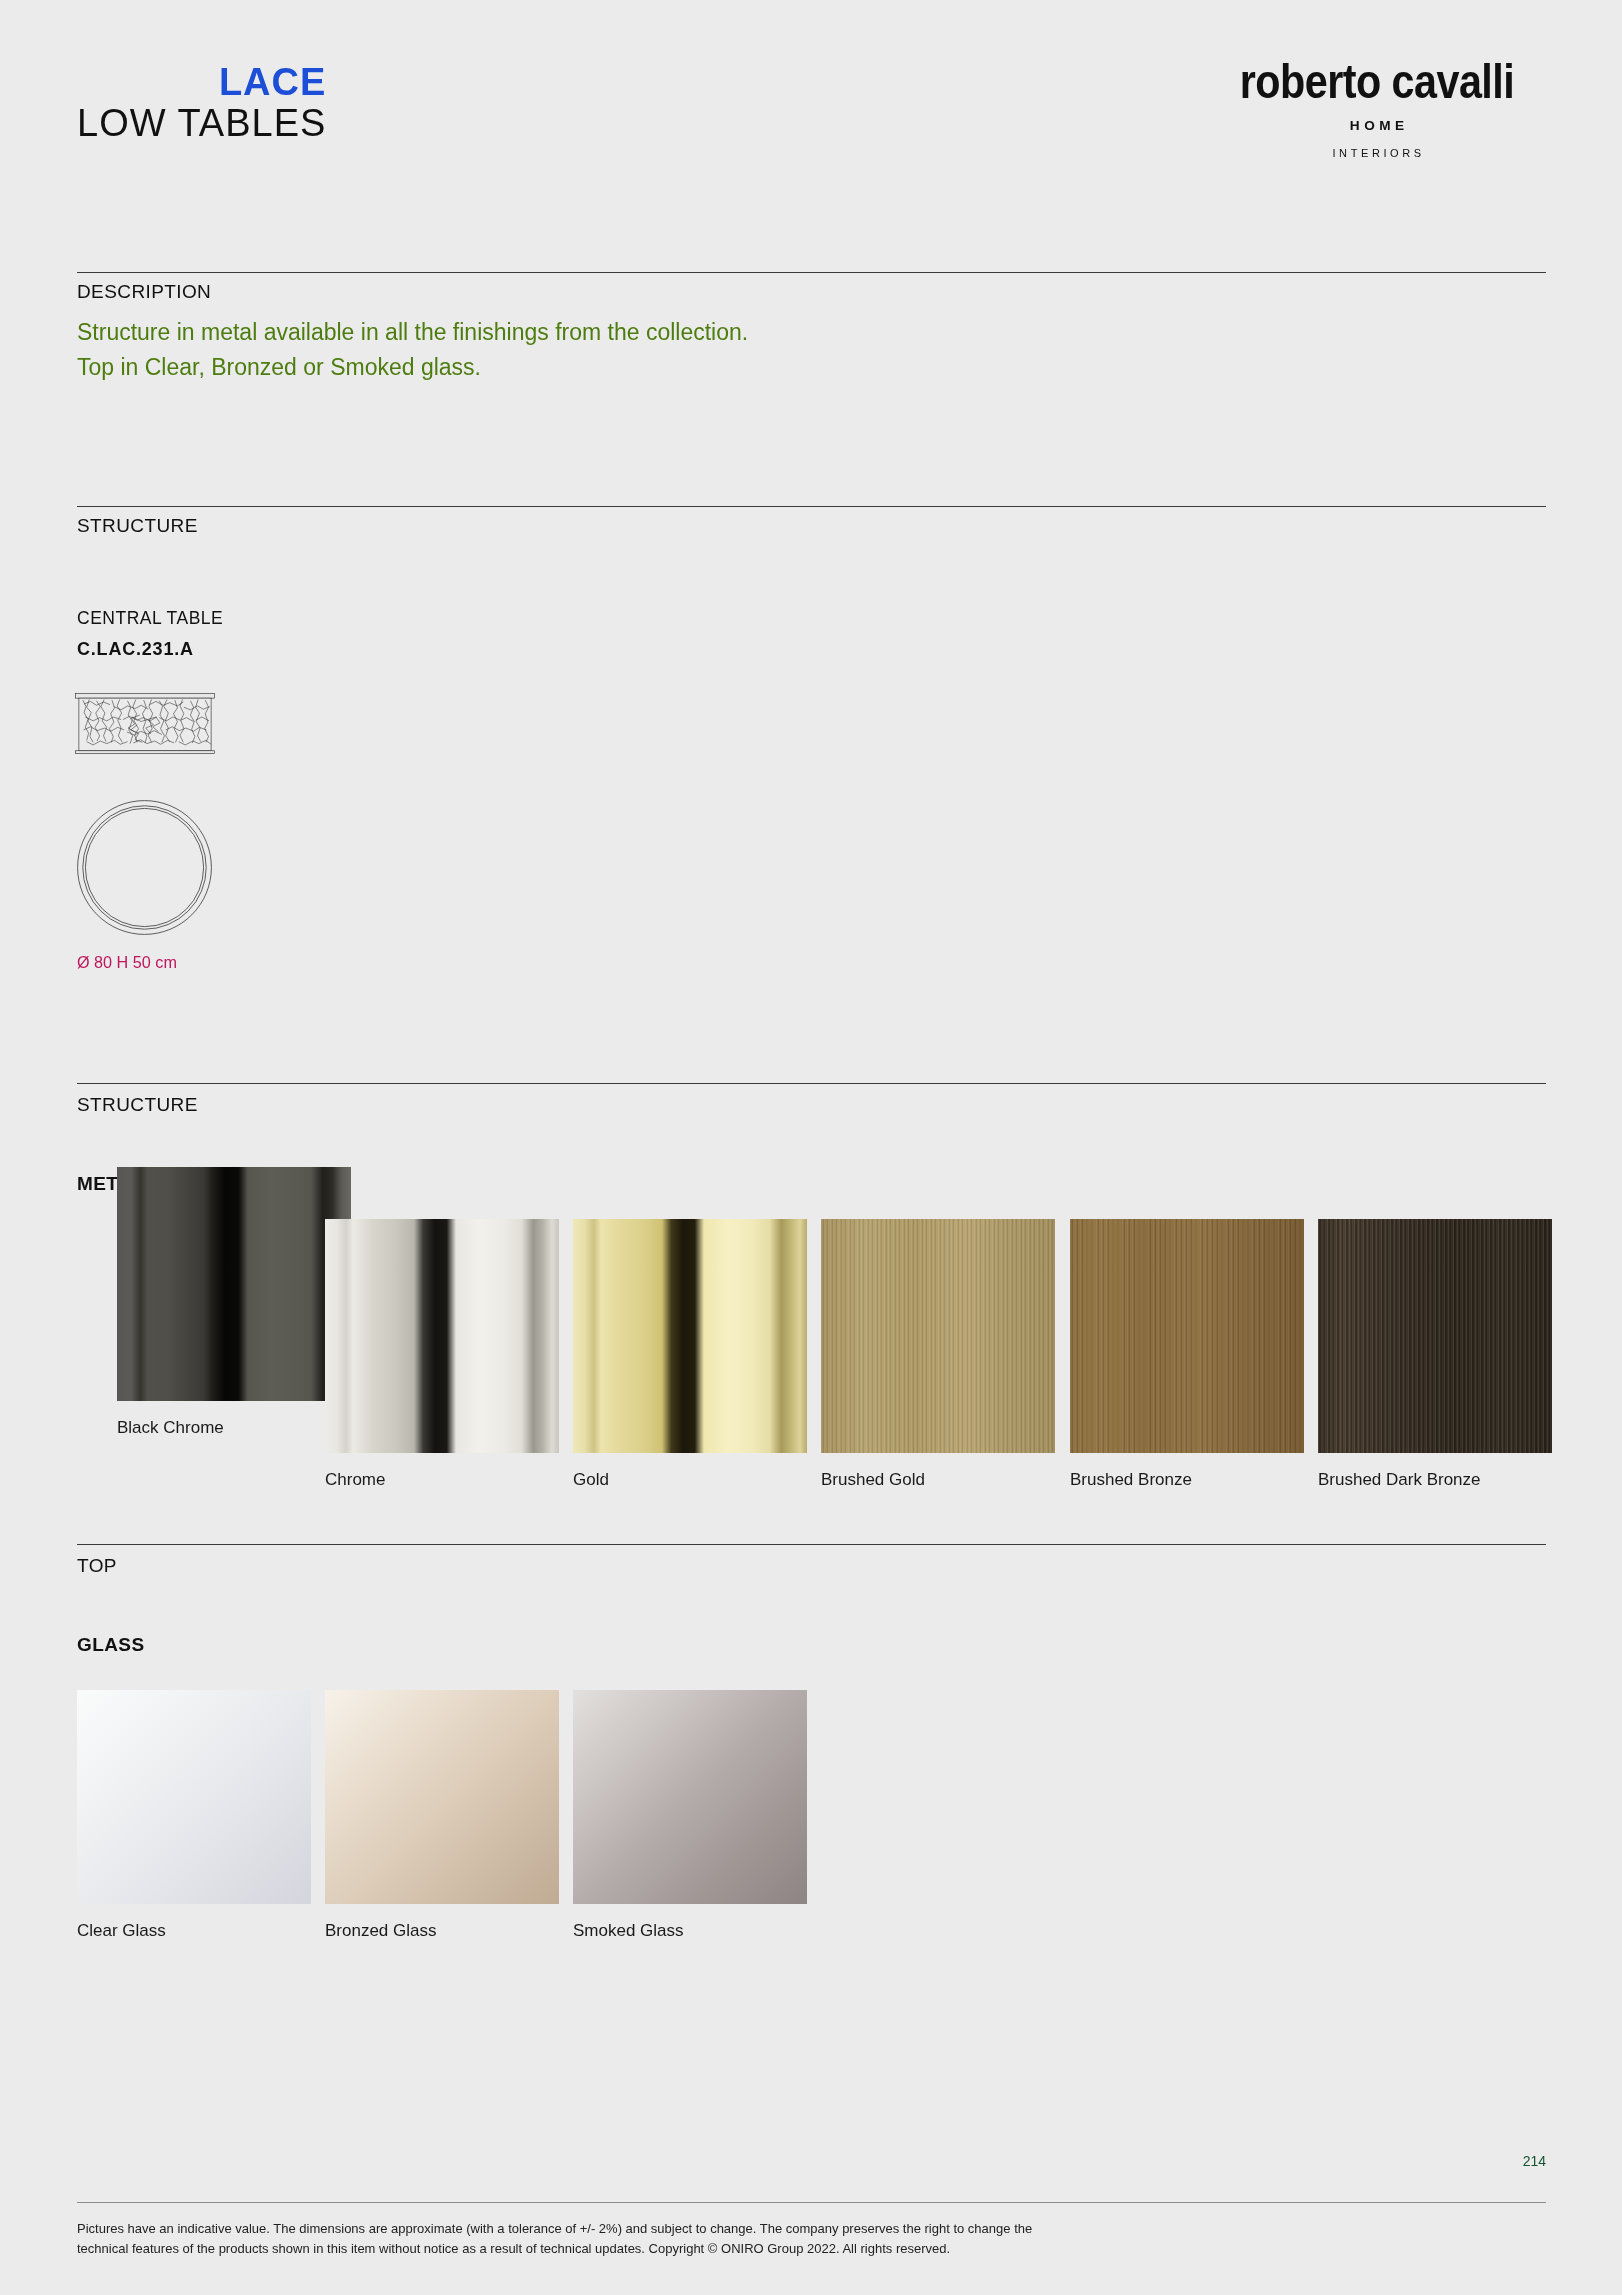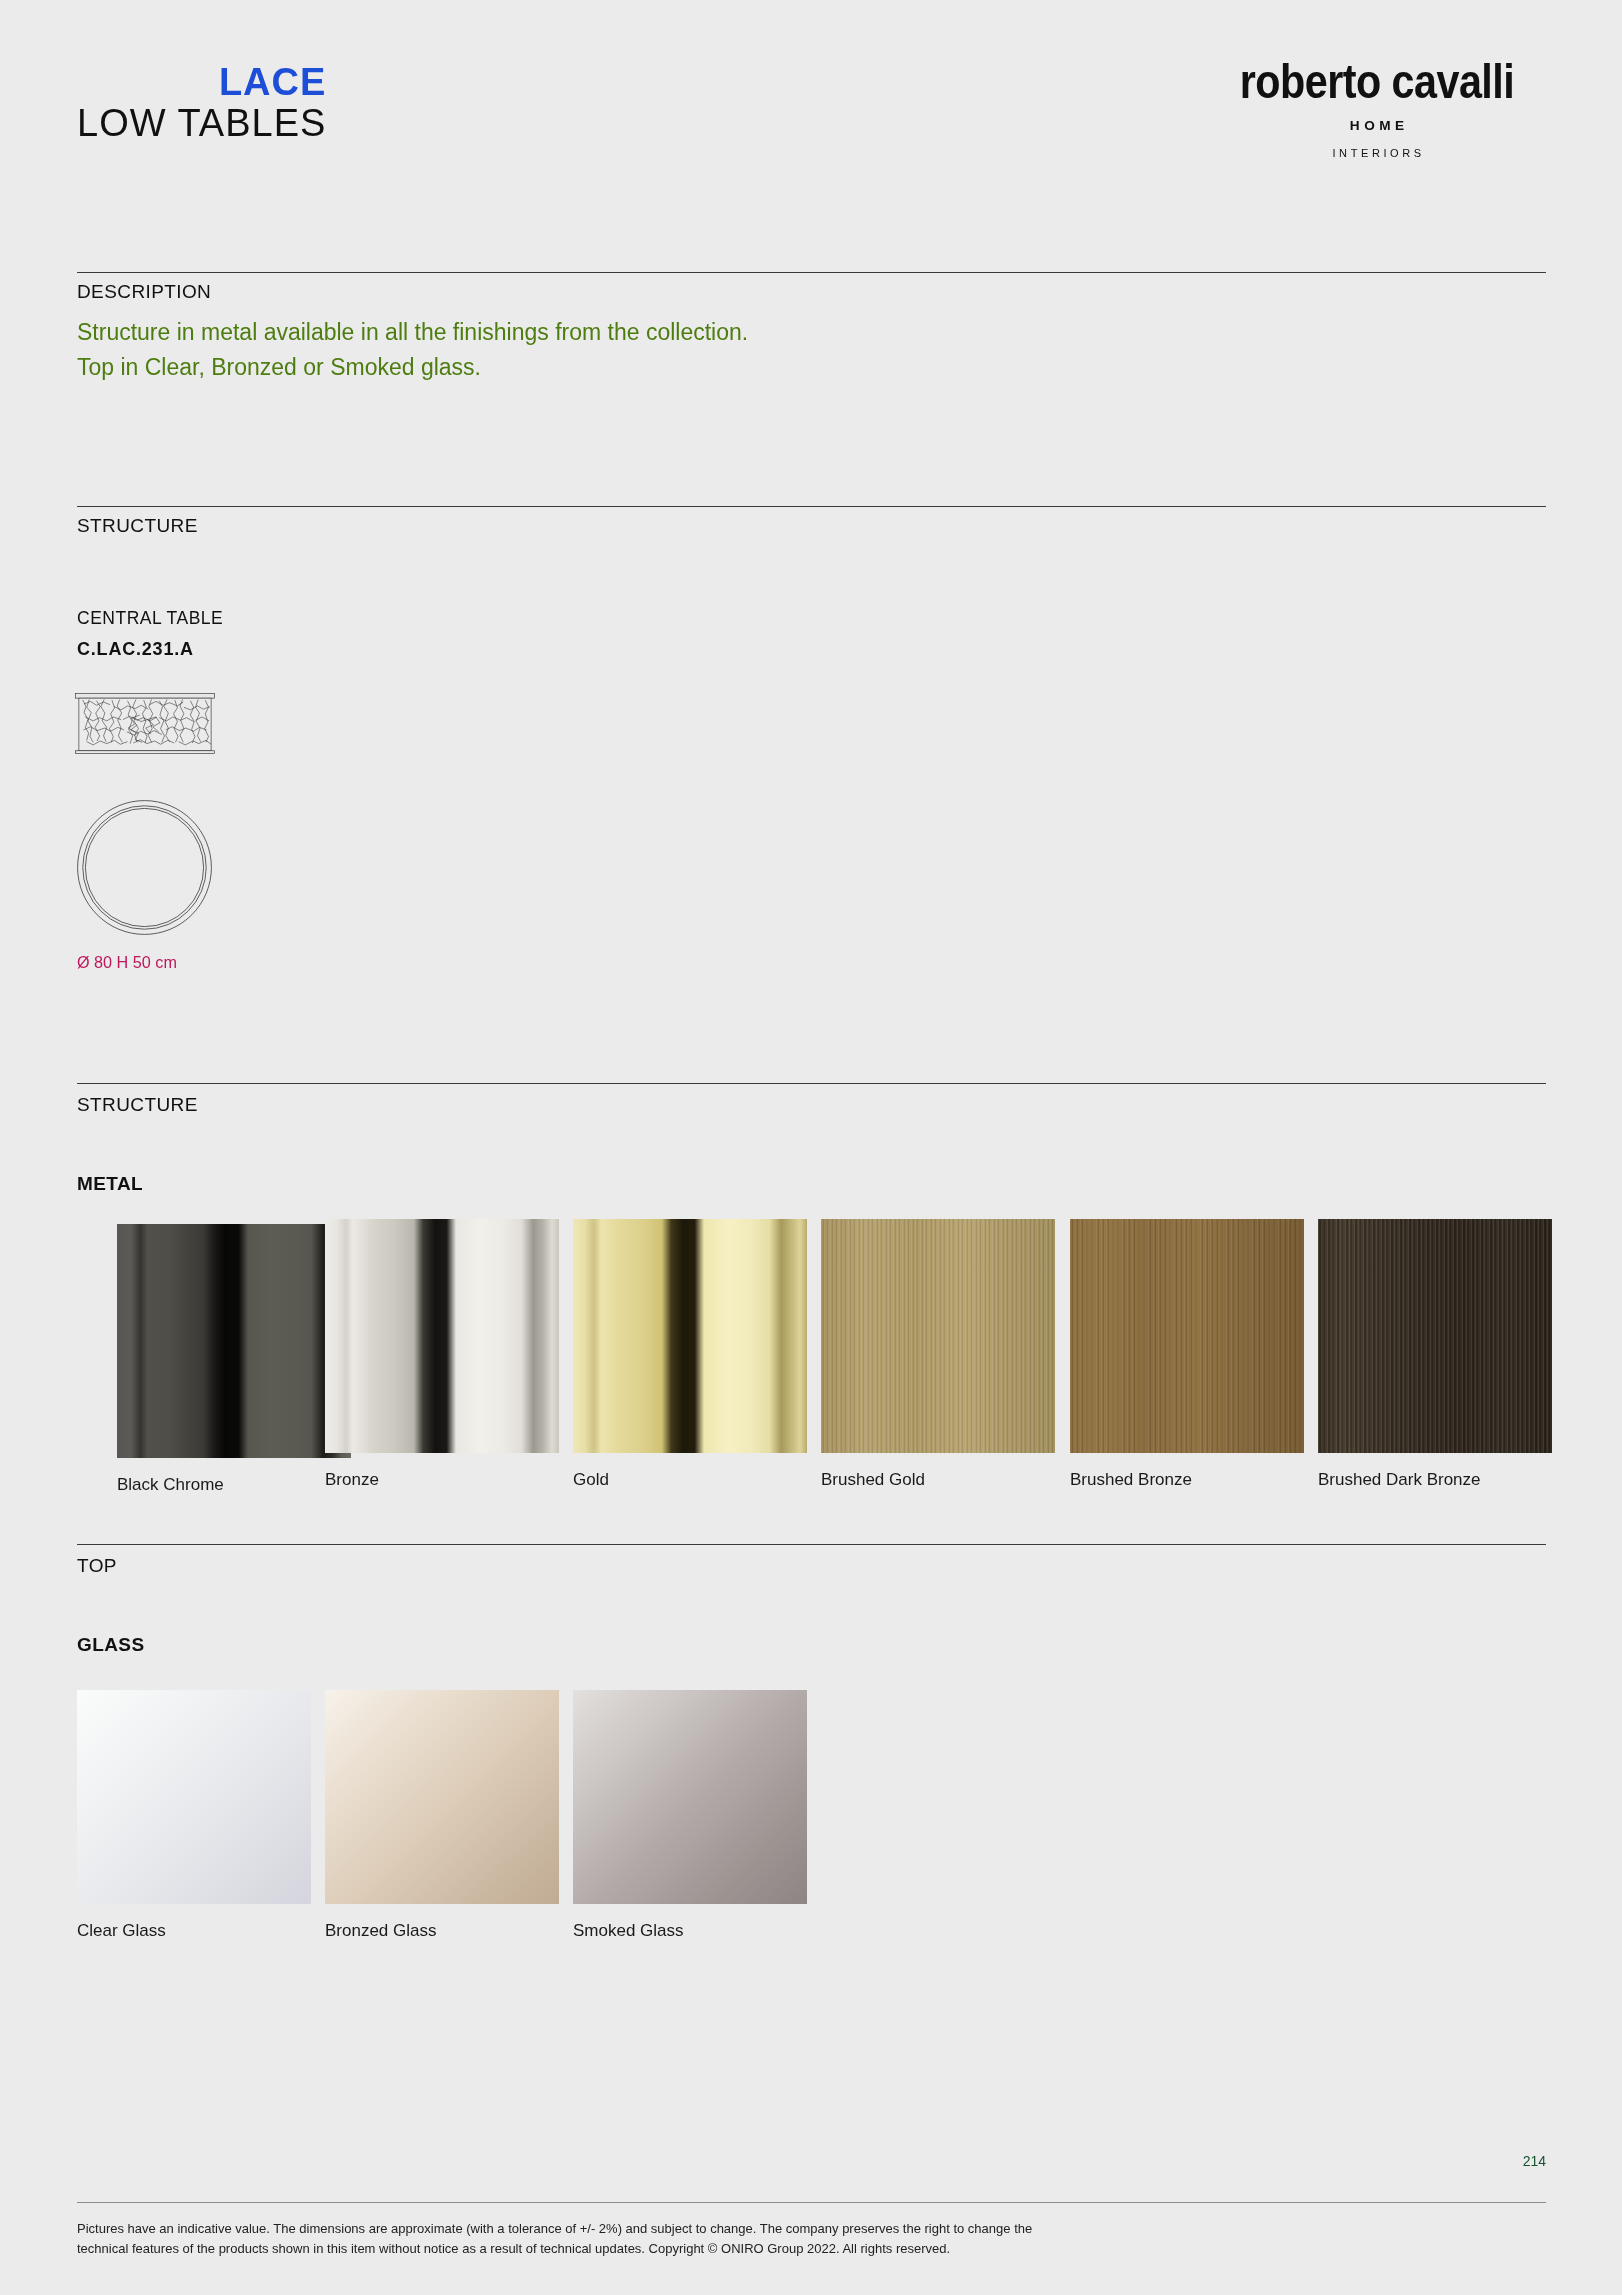--- a/index.html
+++ b/index.html
@@ -353,27 +353,27 @@
     <circle cx="107" cy="107" r="91" fill="none" stroke="#333" stroke-width="1.2"></circle>
   </svg>
 
   <div class="dim-caption" style="top:953px;">Ø 80 H 50 cm</div>
 
   <div class="rule" style="top:1083px;"></div>
   <div class="sec-head" style="top:1094px;">STRUCTURE</div>
   <div class="sub-head" style="top:1173px;">METAL</div>
 
   <div class="swatch-row">
-    <div class="swatch-cell" style="left:77px; top:1224px;padding-left:40px;">
+    <div class="swatch-cell" style="left:77px; top:1167px;padding-left:40px;">
       <div class="swatch-chip m-black-chrome"></div>
       <div class="swatch-name">Black Chrome</div>
     </div>
     <div class="swatch-cell" style="left:325px; top:1219px;">
       <div class="swatch-chip m-chrome"></div>
-      <div class="swatch-name">Bronze</div>
+      <div class="swatch-name">Chrome</div>
     </div>
     <div class="swatch-cell" style="left:573px; top:1219px;">
       <div class="swatch-chip m-gold"></div>
       <div class="swatch-name">Gold</div>
     </div>
     <div class="swatch-cell" style="left:821px; top:1219px;">
       <div class="swatch-chip m-brushed-gold"></div>
       <div class="swatch-name">Brushed Gold</div>
     </div>
     <div class="swatch-cell" style="left:1070px; top:1219px;">

